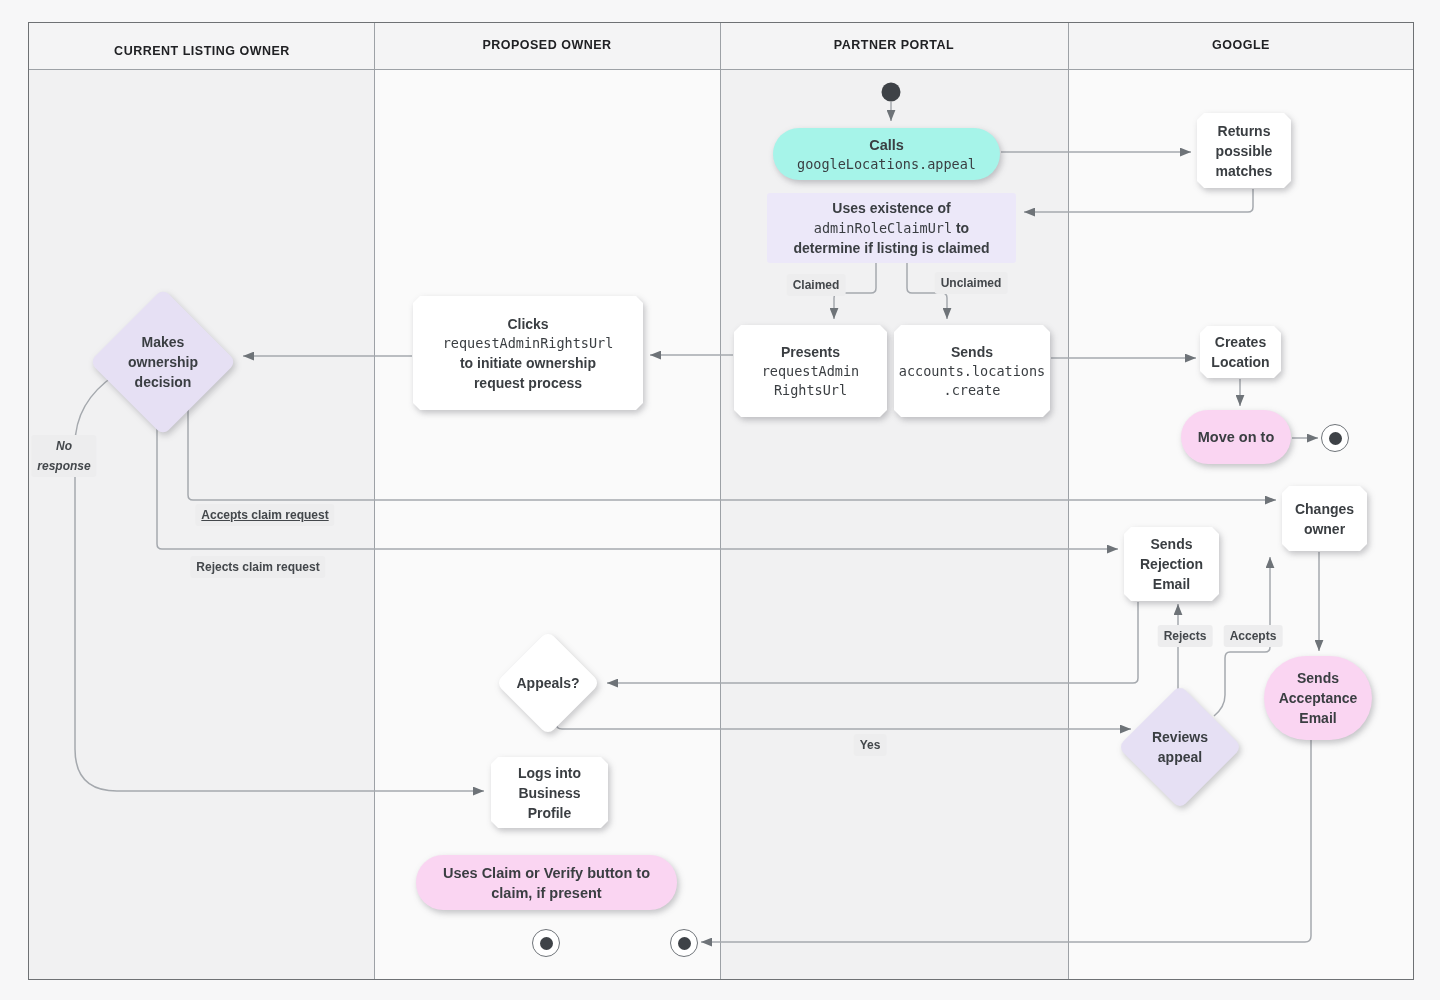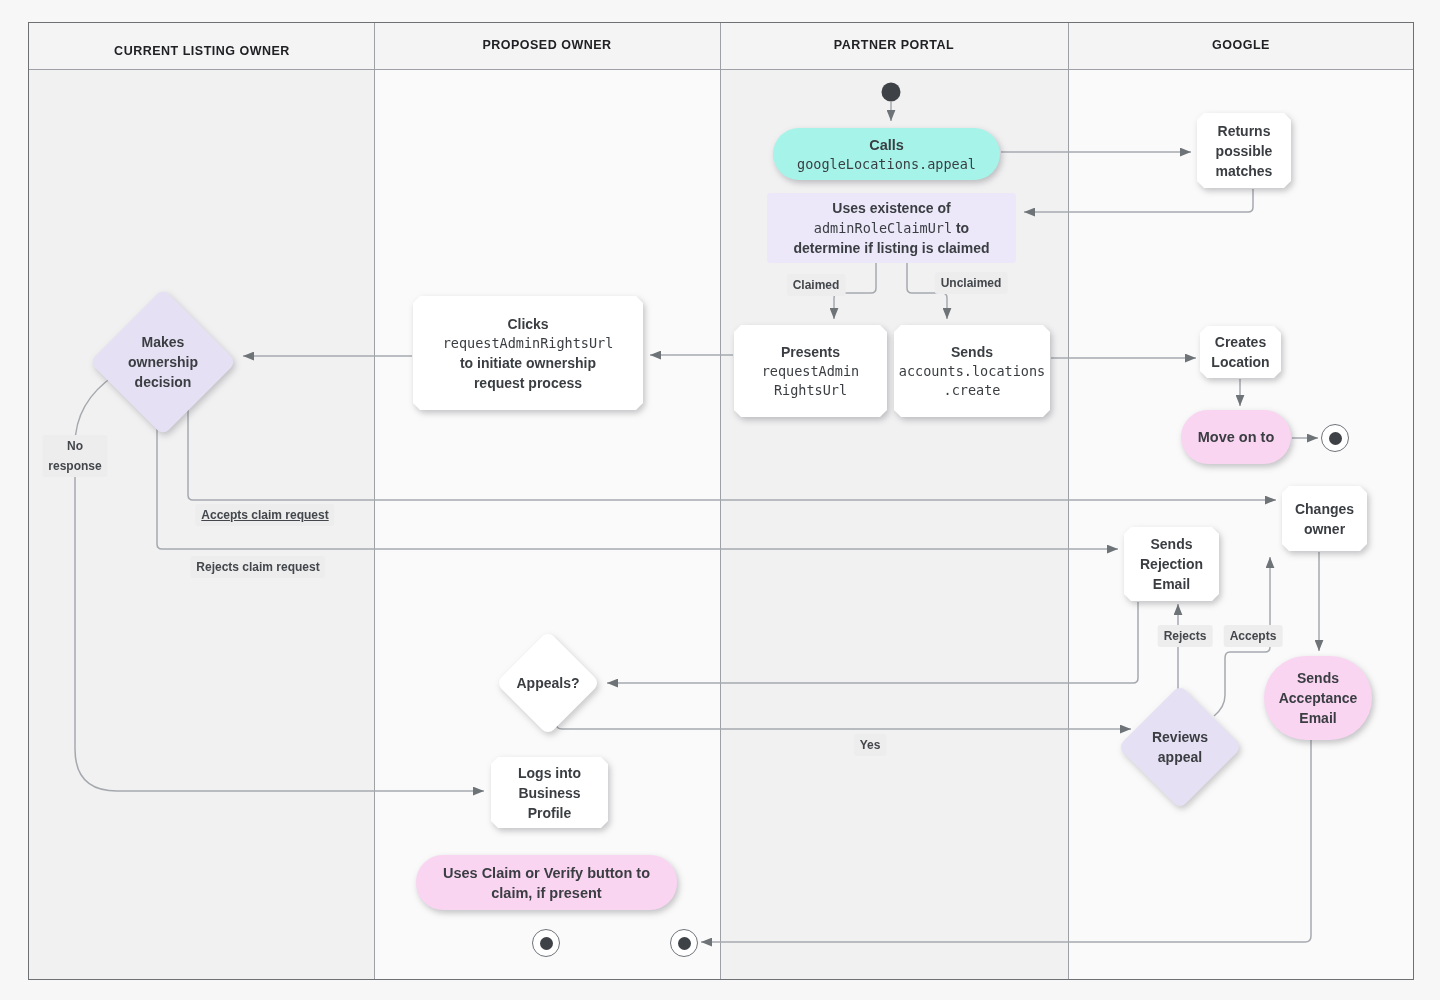--- a/index.html
+++ b/index.html
@@ -73,21 +73,21 @@
       <path d="M1319,552 L1319,651" marker-end="url(#arw)"></path>
       <path d="M1311,740 L1311,936 Q1311,942 1305,942 L701,942" marker-end="url(#arw)"></path>
       <path d="M1051,358 L1196,358" marker-end="url(#arw)"></path>
       <path d="M1240,379 L1240,406" marker-end="url(#arw)"></path>
       <path d="M1292,438 L1318,438" marker-end="url(#arw)"></path>
     </g>
   </svg>
 
   <div class="elabel" style="left:816px;top:285px;">Claimed</div>
   <div class="elabel" style="left:971px;top:283px;">Unclaimed</div>
-  <div class="elabel pre" style="left:75px;top:456px;">No
+  <div class="elabel pre" style="left:64px;top:456px;font-style:italic;">No
 response</div>
   <div class="elabel" style="left:265px;top:515px;text-decoration:underline;">Accepts claim request</div>
   <div class="elabel" style="left:258px;top:567px;">Rejects claim request</div>
   <div class="elabel" style="left:1185px;top:636px;">Rejects</div>
   <div class="elabel" style="left:1253px;top:636px;">Accepts</div>
   <div class="elabel" style="left:870px;top:745px;">Yes</div>
 
   <div class="start-node" style="left:891px;top:92px;"></div>
 
   <div class="node" style="left:773px;top:128px;width:227px;height:52px;">

